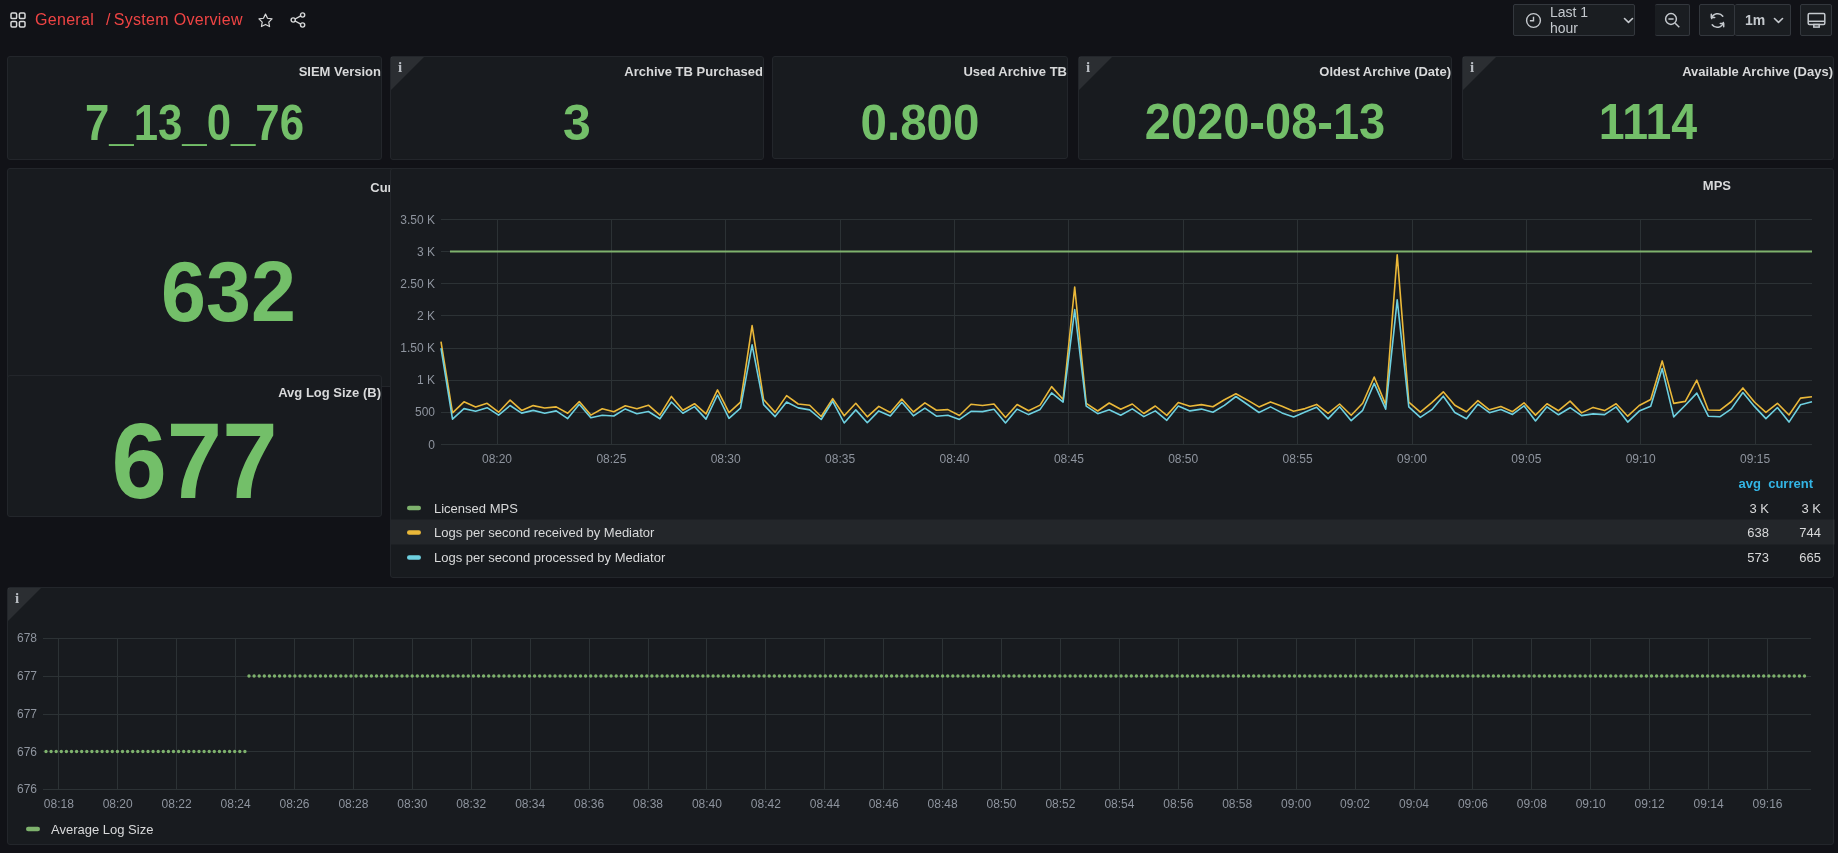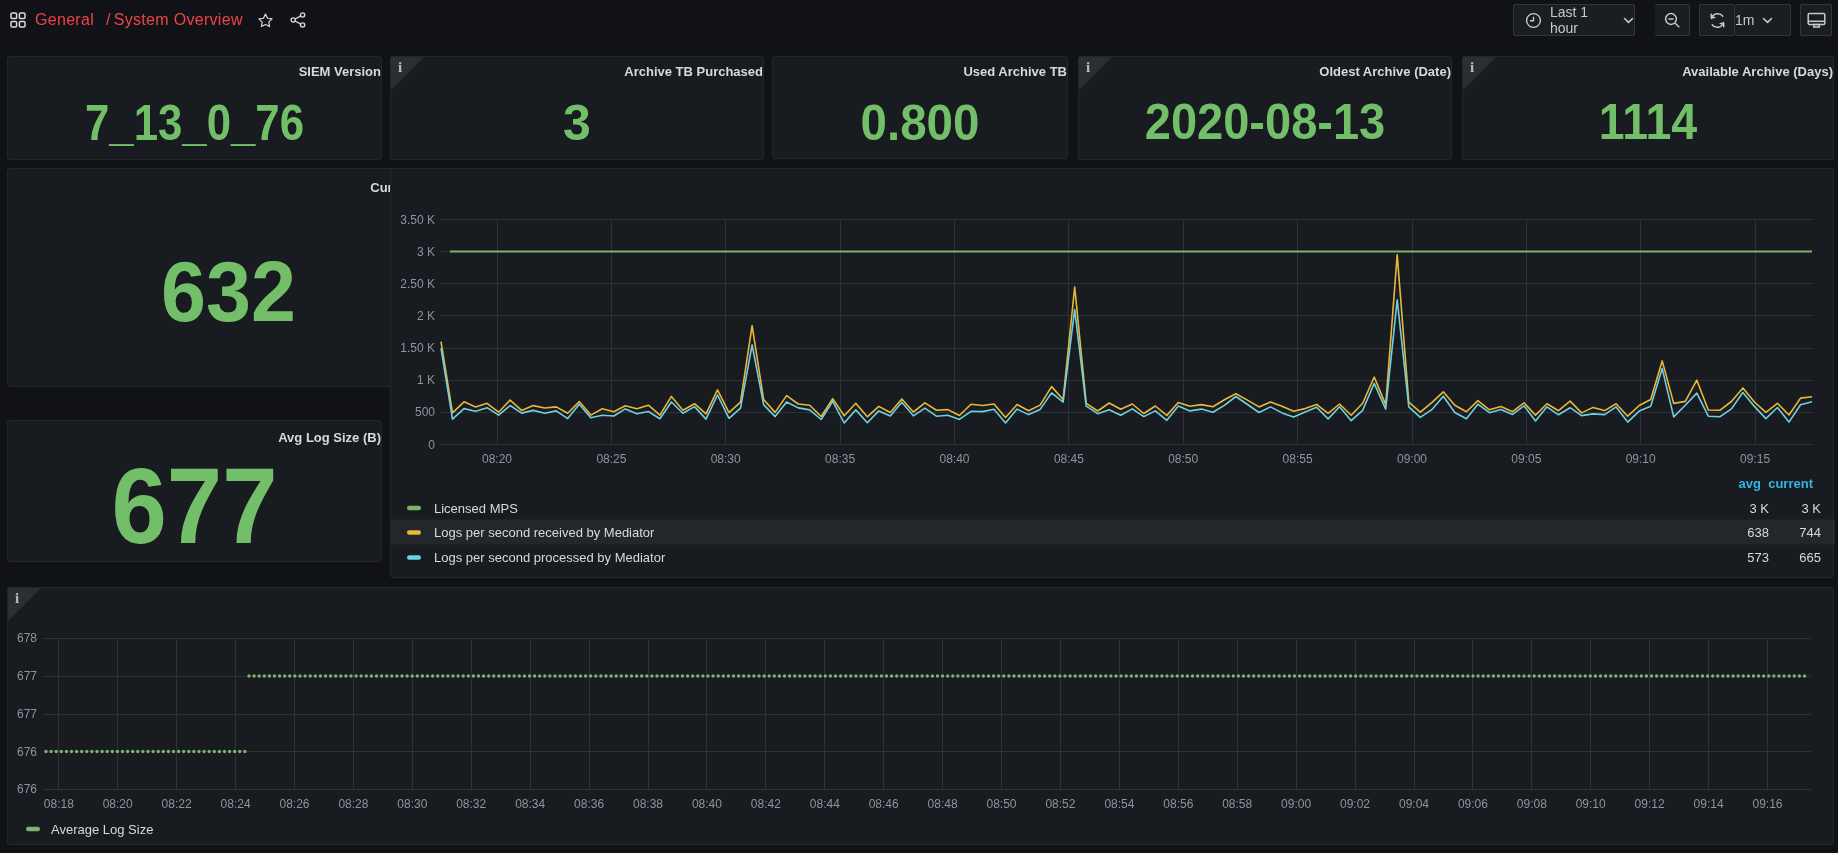--- a/index.html
+++ b/index.html
@@ -66,21 +66,21 @@
     </div>
 <div class="btn" style="left:1699px;width:36px;justify-content:center">
       <svg width="17" height="17" viewBox="0 0 17 17" fill="none" stroke="#c5c9ce" stroke-width="1.5" stroke-linecap="round">
         <path d="M13.8 4.2A6.3 6.3 0 0 0 2.6 6.6"></path>
         <path d="M2.3 2.2v3.4h3.4" stroke-linejoin="round"></path>
         <path d="M3.2 12.8a6.3 6.3 0 0 0 11.2-2.4"></path>
         <path d="M14.7 14.8v-3.4h-3.4" stroke-linejoin="round"></path>
       </svg>
     </div>
 <div class="btn" style="left:1735px;width:56px;border-left:none">
-  <span style="margin-bottom:1px;font-weight:normal">1m</span>
+  <span style="margin-left:10px;margin-bottom:1px;font-weight:bold">1m</span>
   <span style="margin-left:8px">
         <svg width="11" height="7" viewBox="0 0 11 7" fill="none" stroke="#c5c9ce" stroke-width="1.6" stroke-linecap="round" stroke-linejoin="round">
           <path d="M1.5 1.5l4 3.8 4-3.8"></path>
         </svg>
       </span>
 </div>
 <div class="btn" style="left:1800px;width:32px;justify-content:center">
       <svg width="19" height="17" viewBox="0 0 19 17" fill="none" stroke="#c5c9ce" stroke-width="1.5">
         <rect x="1.2" y="1.5" width="16.6" height="11" rx="1.2"></rect>
         <line x1="1.2" y1="9.3" x2="17.8" y2="9.3"></line>
@@ -111,25 +111,26 @@
 <div class="panel" style="left:1462px;top:56px;width:372px;height:104px">
     <div class="icorner"></div>
     <div class="iletter">i</div>
     <div class="ptitle" style="top:7px">Available Archive (Days)</div>
     <div class="statv" style="top:28px;font-size:50px;transform:scaleX(0.93);">1114</div>
   </div>
 <div class="panel" style="left:7px;top:168px;width:443px;height:219px">
     <div class="ptitle" style="top:11px">Current MPS</div>
     <div class="statv" style="top:28px;font-size:85px;transform:scaleX(0.95);">632</div>
   </div>
-<div class="panel" style="left:7px;top:420px;width:375px;height:142px">
+<div class="panel" style="left:7px;top:375px;width:375px;height:142px">
     <div class="ptitle" style="top:9px">Avg Log Size (B)</div>
     <div class="statv" style="top:29px;font-size:107px;transform:scaleX(0.93);">677</div>
   </div>
 <div class="panel" style="left:390px;top:168px;width:1444px;height:410px">
+    <div class="ptitle" style="width:1340px;top:9px">MPS</div>
     <svg width="1444" height="407" style="position:absolute;left:0;top:0">
 <g stroke="#2c3235" stroke-width="1" shape-rendering="crispEdges">
         <line x1="50" y1="275.5" x2="1421" y2="275.5"></line>
         <line x1="50" y1="243.4" x2="1421" y2="243.4"></line>
         <line x1="50" y1="211.2" x2="1421" y2="211.2"></line>
         <line x1="50" y1="179.1" x2="1421" y2="179.1"></line>
         <line x1="50" y1="146.9" x2="1421" y2="146.9"></line>
         <line x1="50" y1="114.8" x2="1421" y2="114.8"></line>
         <line x1="50" y1="82.6" x2="1421" y2="82.6"></line>
         <line x1="50" y1="50.5" x2="1421" y2="50.5"></line>

